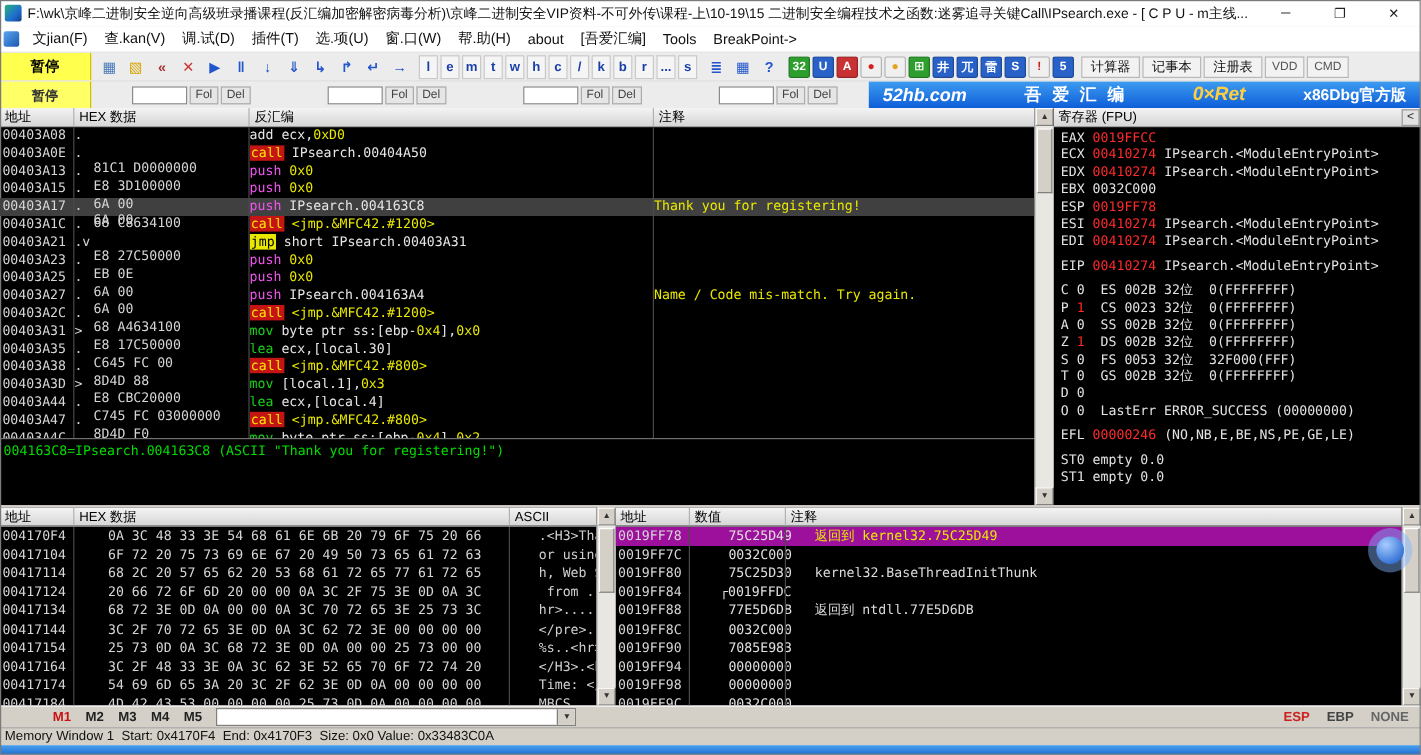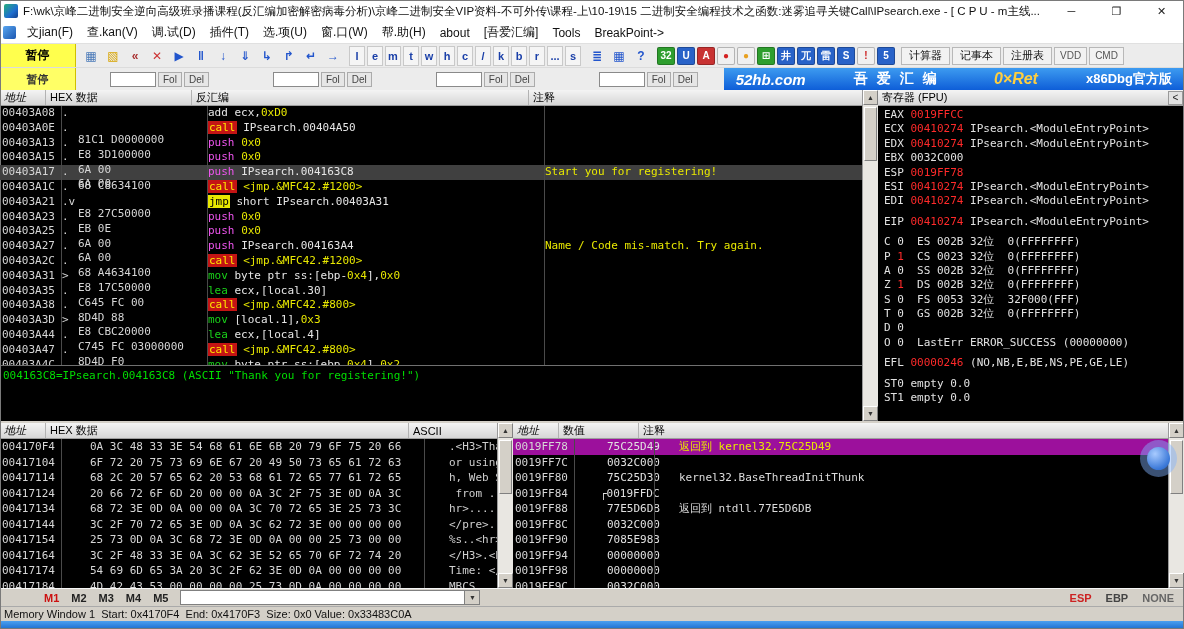--- a/index.html
+++ b/index.html
@@ -36,21 +36,21 @@
   .fold-btn{height:15px;line-height:13px;margin-left:2px;padding:0 4px;font-size:10px;color:#444;background:#e6e6e6;border:1px solid #ababab;}
   .banner{flex:1;height:100%;margin-left:26px;background:linear-gradient(180deg,#3d9bf0 0%,#0e5ed8 100%);display:flex;align-items:center;justify-content:space-between;padding:0 12px;overflow:hidden;}
   .banner-site{font-size:15px;font-weight:bold;font-style:italic;color:#fff;white-space:nowrap;}
   .banner-name{font-size:14px;font-weight:bold;color:#fff;letter-spacing:9px;white-space:nowrap;}
   .banner-ret{font-size:16px;font-weight:bold;font-style:italic;color:#ffcf40;white-space:nowrap;}
   .banner-ver{font-size:13px;font-weight:bold;color:#fff;white-space:nowrap;}
 
   
   .pane-header{height:16px;background:linear-gradient(#f4f4f4,#d6d6d6);border-bottom:1px solid #9e9e9e;display:flex;font-size:11px;color:#000;flex:none;}
   .ph{padding-left:4px;border-right:1px solid #b2b2b2;display:flex;align-items:center;white-space:nowrap;overflow:hidden;}
-  .ph-a{width:46px;font-style:italic;} .ph-b{width:146px;} .ph-c{width:337px;} .ph-hex{width:363px;} .ph-val{width:80px;} .ph-grow{flex:1;border-right:none;}
+  .ph-a{width:62px;} .ph-b{width:146px;} .ph-c{width:337px;} .ph-hex{width:363px;} .ph-val{width:80px;} .ph-grow{flex:1;border-right:none;}
   .collapse-btn{margin-left:auto;margin-right:1px;width:15px;height:14px;align-self:center;background:#e2e2e2;border:1px solid #999;font-size:10px;display:flex;align-items:center;justify-content:center;color:#222;}
   .vscroll{width:16px;background:#d4d0c8;border-left:1px solid #9a9a9a;display:flex;flex-direction:column;flex:none;}
   .sb-btn{height:15px;background:#d4d0c8;border:1px solid;border-color:#fff #808080 #808080 #fff;font-size:7px;display:flex;align-items:center;justify-content:center;color:#333;flex:none;}
   .sb-track{flex:1;position:relative;background:#e9e7e2;}
   .sb-thumb{position:absolute;top:2px;left:1px;right:1px;height:54px;background:#d4d0c8;border:1px solid;border-color:#fff #808080 #808080 #fff;}
 
   
   .main{height:331px;display:flex;flex:none;}
   .disasm{width:878px;background:#000;display:flex;}
   .disasm-content{width:862px;display:flex;flex-direction:column;}
@@ -244,21 +244,21 @@
           <div class="ph ph-grow">注释</div>
         </div>
         <div class="disasm-rows">
             <div class="divline" style="left: 61px;"></div>
             <div class="divline" style="left: 207px;"></div>
             <div class="divline" style="left: 544px;"></div>
             <div class="drow"><span class="c-addr">00403A08</span><span class="c-flag">.</span><span class="c-bytes">81C1 D0000000</span><span class="c-instr"><span class="mn mn-plain">add</span> <span class="op">ecx,</span><span class="op-num">0xD0</span></span><span class="c-cmt"></span></div>
             <div class="drow"><span class="c-addr">00403A0E</span><span class="c-flag">.</span><span class="c-bytes">E8 3D100000</span><span class="c-instr"><span class="mn mn-call">call</span> <span class="op">IPsearch.00404A50</span></span><span class="c-cmt"></span></div>
             <div class="drow"><span class="c-addr">00403A13</span><span class="c-flag">.</span><span class="c-bytes">6A 00</span><span class="c-instr"><span class="mn mn-push">push</span> <span class="op-num">0x0</span></span><span class="c-cmt"></span></div>
             <div class="drow"><span class="c-addr">00403A15</span><span class="c-flag">.</span><span class="c-bytes">6A 00</span><span class="c-instr"><span class="mn mn-push">push</span> <span class="op-num">0x0</span></span><span class="c-cmt"></span></div>
-            <div class="drow sel"><span class="c-addr">00403A17</span><span class="c-flag">.</span><span class="c-bytes">68 C8634100</span><span class="c-instr"><span class="mn mn-push">push</span> <span class="op">IPsearch.004163C8</span></span><span class="c-cmt">Start you for registering!</span></div>
+            <div class="drow sel"><span class="c-addr">00403A17</span><span class="c-flag">.</span><span class="c-bytes">68 C8634100</span><span class="c-instr"><span class="mn mn-push">push</span> <span class="op">IPsearch.004163C8</span></span><span class="c-cmt">Thank you for registering!</span></div>
             <div class="drow"><span class="c-addr">00403A1C</span><span class="c-flag">.</span><span class="c-bytes">E8 27C50000</span><span class="c-instr"><span class="mn mn-call">call</span> <span class="op-sym">&lt;jmp.&amp;MFC42.#1200&gt;</span></span><span class="c-cmt"></span></div>
             <div class="drow"><span class="c-addr">00403A21</span><span class="c-flag">.v</span><span class="c-bytes">EB 0E</span><span class="c-instr"><span class="mn mn-jmp">jmp</span> <span class="op">short IPsearch.00403A31</span></span><span class="c-cmt"></span></div>
             <div class="drow"><span class="c-addr">00403A23</span><span class="c-flag">.</span><span class="c-bytes">6A 00</span><span class="c-instr"><span class="mn mn-push">push</span> <span class="op-num">0x0</span></span><span class="c-cmt"></span></div>
             <div class="drow"><span class="c-addr">00403A25</span><span class="c-flag">.</span><span class="c-bytes">6A 00</span><span class="c-instr"><span class="mn mn-push">push</span> <span class="op-num">0x0</span></span><span class="c-cmt"></span></div>
             <div class="drow"><span class="c-addr">00403A27</span><span class="c-flag">.</span><span class="c-bytes">68 A4634100</span><span class="c-instr"><span class="mn mn-push">push</span> <span class="op">IPsearch.004163A4</span></span><span class="c-cmt">Name / Code mis-match. Try again.</span></div>
             <div class="drow"><span class="c-addr">00403A2C</span><span class="c-flag">.</span><span class="c-bytes">E8 17C50000</span><span class="c-instr"><span class="mn mn-call">call</span> <span class="op-sym">&lt;jmp.&amp;MFC42.#1200&gt;</span></span><span class="c-cmt"></span></div>
             <div class="drow"><span class="c-addr">00403A31</span><span class="c-flag">&gt;</span><span class="c-bytes">C645 FC 00</span><span class="c-instr"><span class="mn mn-mov">mov</span> <span class="op">byte ptr ss:[ebp-</span><span class="op-num">0x4</span><span class="op">],</span><span class="op-num">0x0</span></span><span class="c-cmt"></span></div>
             <div class="drow"><span class="c-addr">00403A35</span><span class="c-flag">.</span><span class="c-bytes">8D4D 88</span><span class="c-instr"><span class="mn mn-mov">lea</span> <span class="op">ecx,[local.30]</span></span><span class="c-cmt"></span></div>
             <div class="drow"><span class="c-addr">00403A38</span><span class="c-flag">.</span><span class="c-bytes">E8 CBC20000</span><span class="c-instr"><span class="mn mn-call">call</span> <span class="op-sym">&lt;jmp.&amp;MFC42.#800&gt;</span></span><span class="c-cmt"></span></div>
             <div class="drow"><span class="c-addr">00403A3D</span><span class="c-flag">&gt;</span><span class="c-bytes">C745 FC 03000000</span><span class="c-instr"><span class="mn mn-mov">mov</span> <span class="op">[local.1],</span><span class="op-num">0x3</span></span><span class="c-cmt"></span></div>

